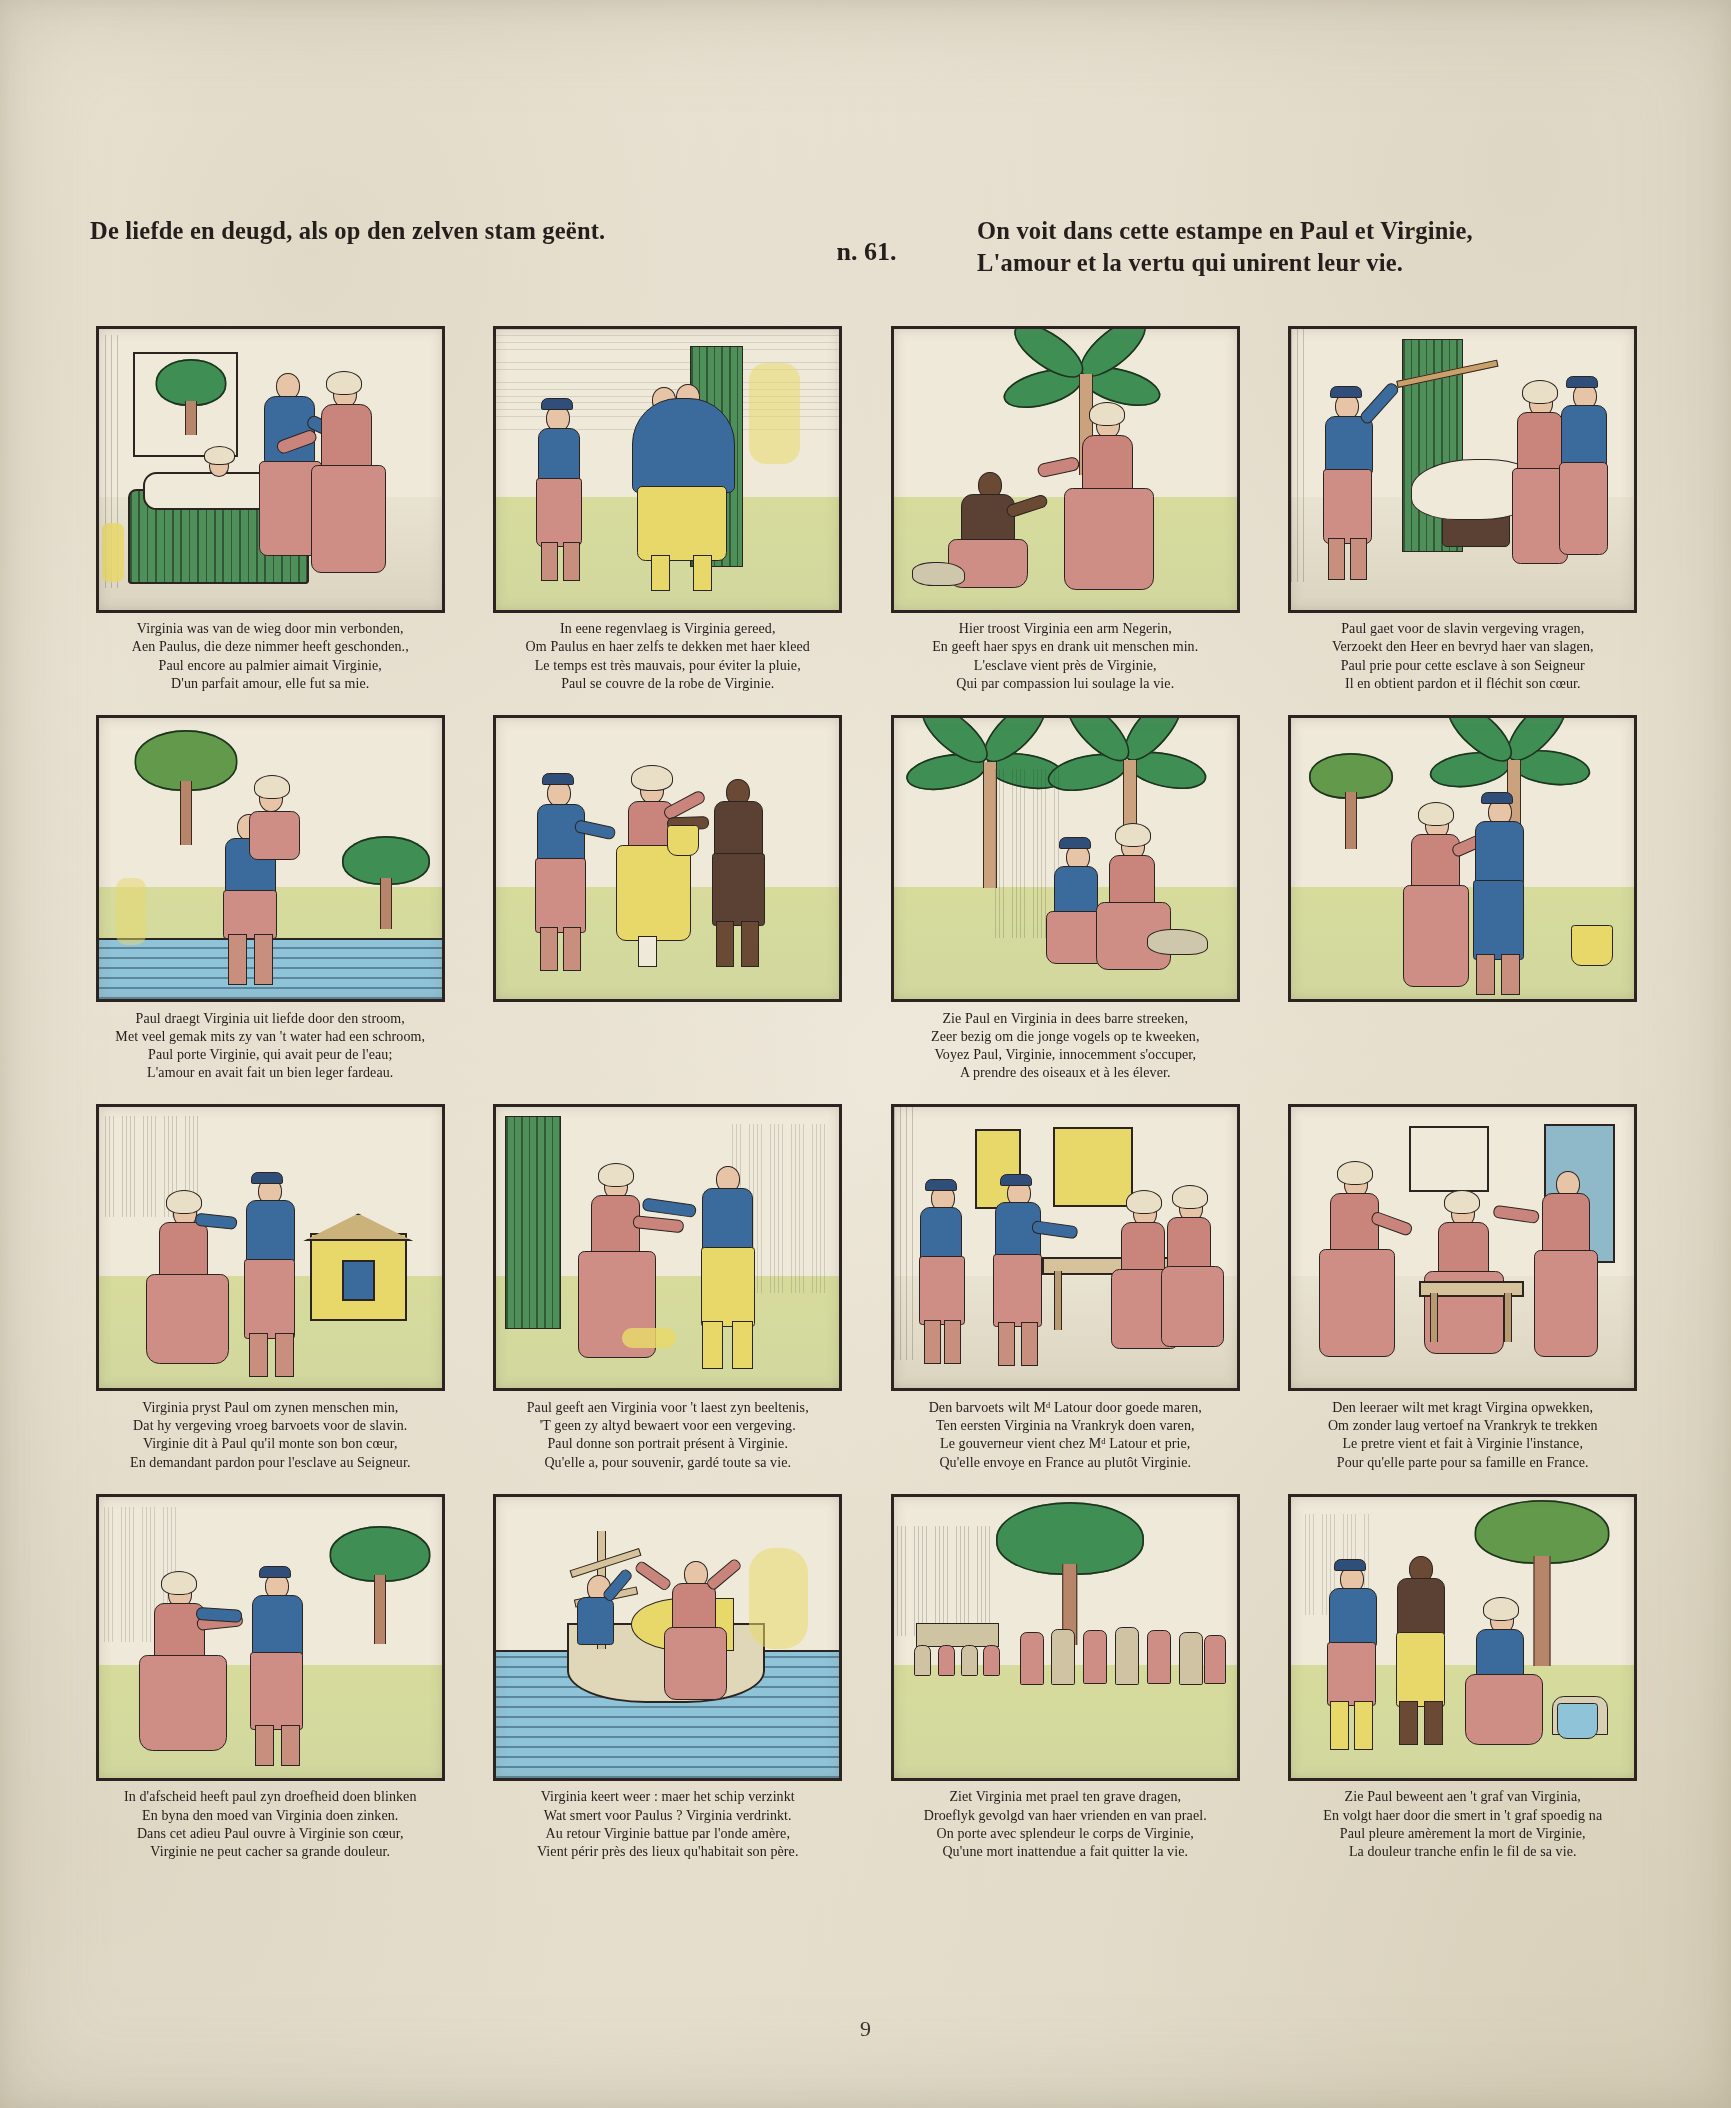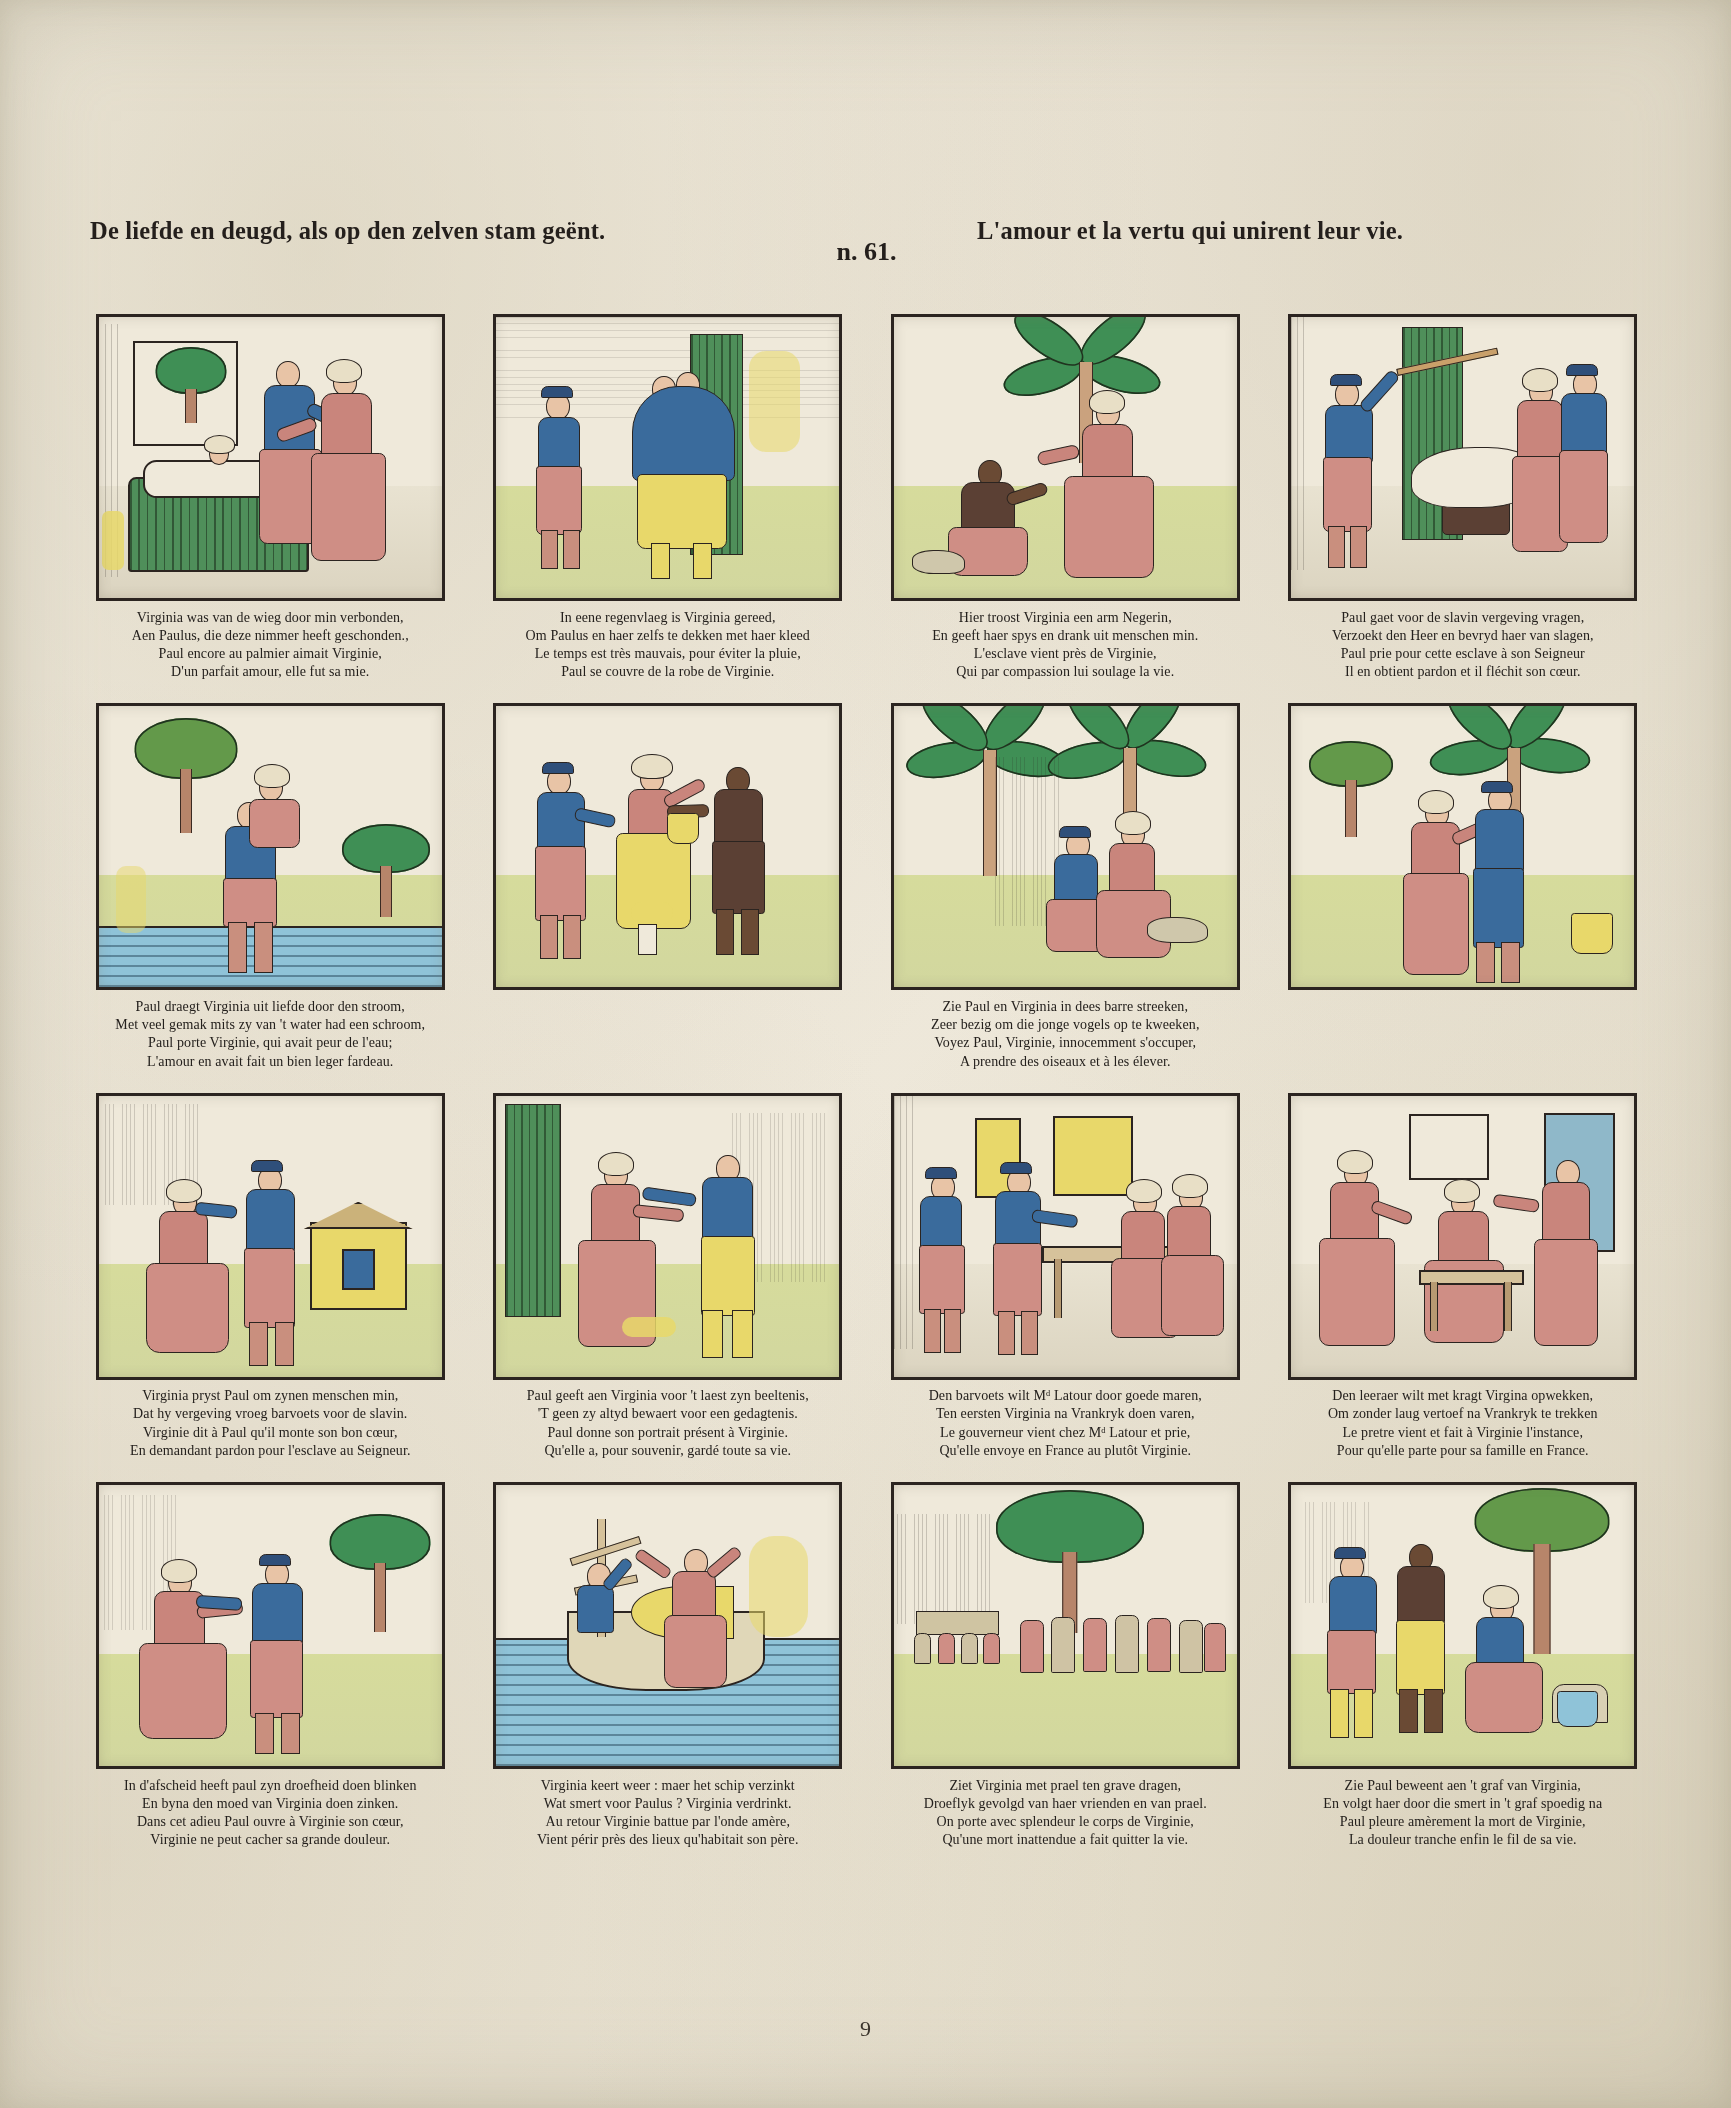--- a/index.html
+++ b/index.html
@@ -241,20 +241,21 @@
   <div class="paper-tint"></div>
 
   <div class="content">
 
     <div class="header">
       <div class="hdr-block hdr-left">
         <div>De liefde en deugd, als op den zelven stam geënt.</div>
       </div>
       <div class="hdr-num">n. 61.</div>
       <div class="hdr-block hdr-right">
+        <div>On voit dans cette estampe en Paul et Virginie,</div>
         <div>L'amour et la vertu qui unirent leur vie.</div>
       </div>
     </div>
 
     <div class="grid">
 
       <div class="cell">
         <div class="cut">
           <div class="scene">
             <div class="sky"></div>
@@ -637,21 +638,21 @@
               <div class="torso skirt-yellow" style="left:3.4px;top:81px;width:52px;height:78px;border-radius:3.4px;"></div>
               <div class="legs yellow" style="left:5px;top:155px;width:18.6px;height:46px;"></div>
               <div class="legs yellow" style="left:35px;top:155px;width:18.6px;height:46px;"></div>
               <div class="arm" style="left:-1.7px;top:39px;width:52px;height:11px;border-radius:5.9px;transform:rotate(188deg);"></div>
             </div>
             <div class="spatter" style="left:126px;top:221px;width:54px;height:20px;border-radius:10px;"></div>
           </div>
         </div>
         <div class="caption">
           <span class="nl">Paul geeft aen Virginia voor 't laest zyn beeltenis,</span>
-          <span class="nl">'T geen zy altyd bewaert voor een gedagtenis.</span>
+          <span class="nl">'T geen zy altyd bewaert voor een vergeving.</span>
           <span class="fr">Paul donne son portrait présent à Virginie.</span>
           <span class="fr">Qu'elle a, pour souvenir, gardé toute sa vie.</span>
         </div>
       </div>
 
       <div class="cell">
         <div class="cut">
           <div class="scene">
             <div class="sky"></div>
             <div class="ground room"></div>

